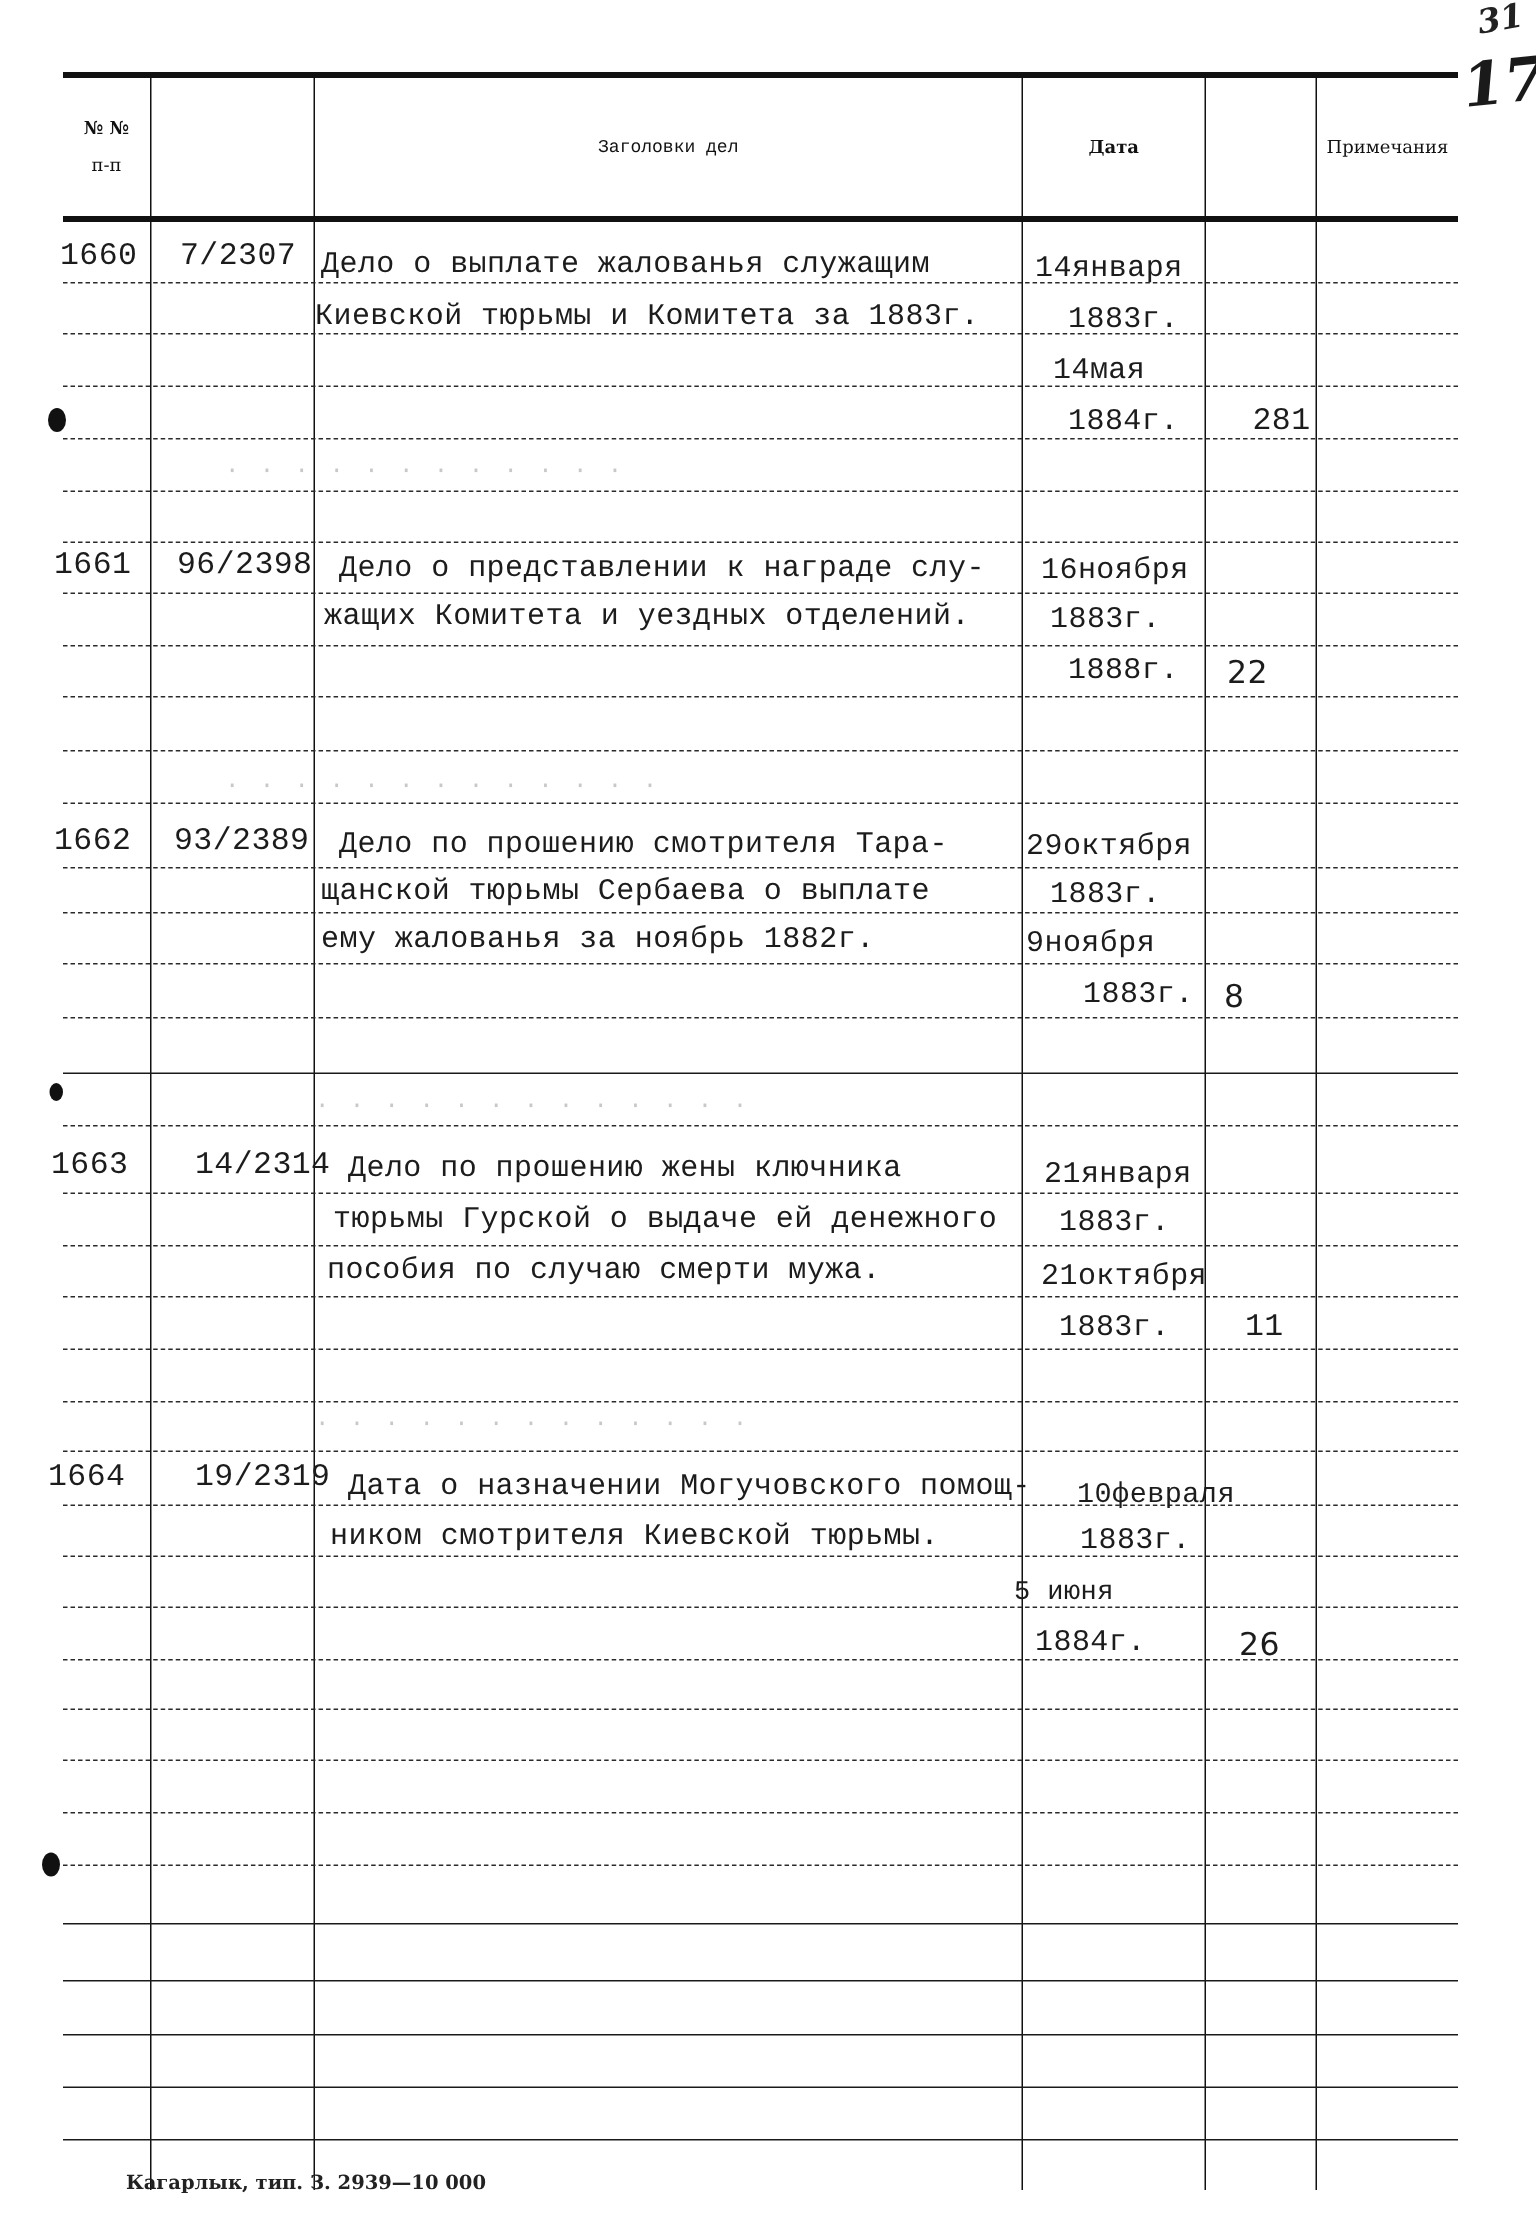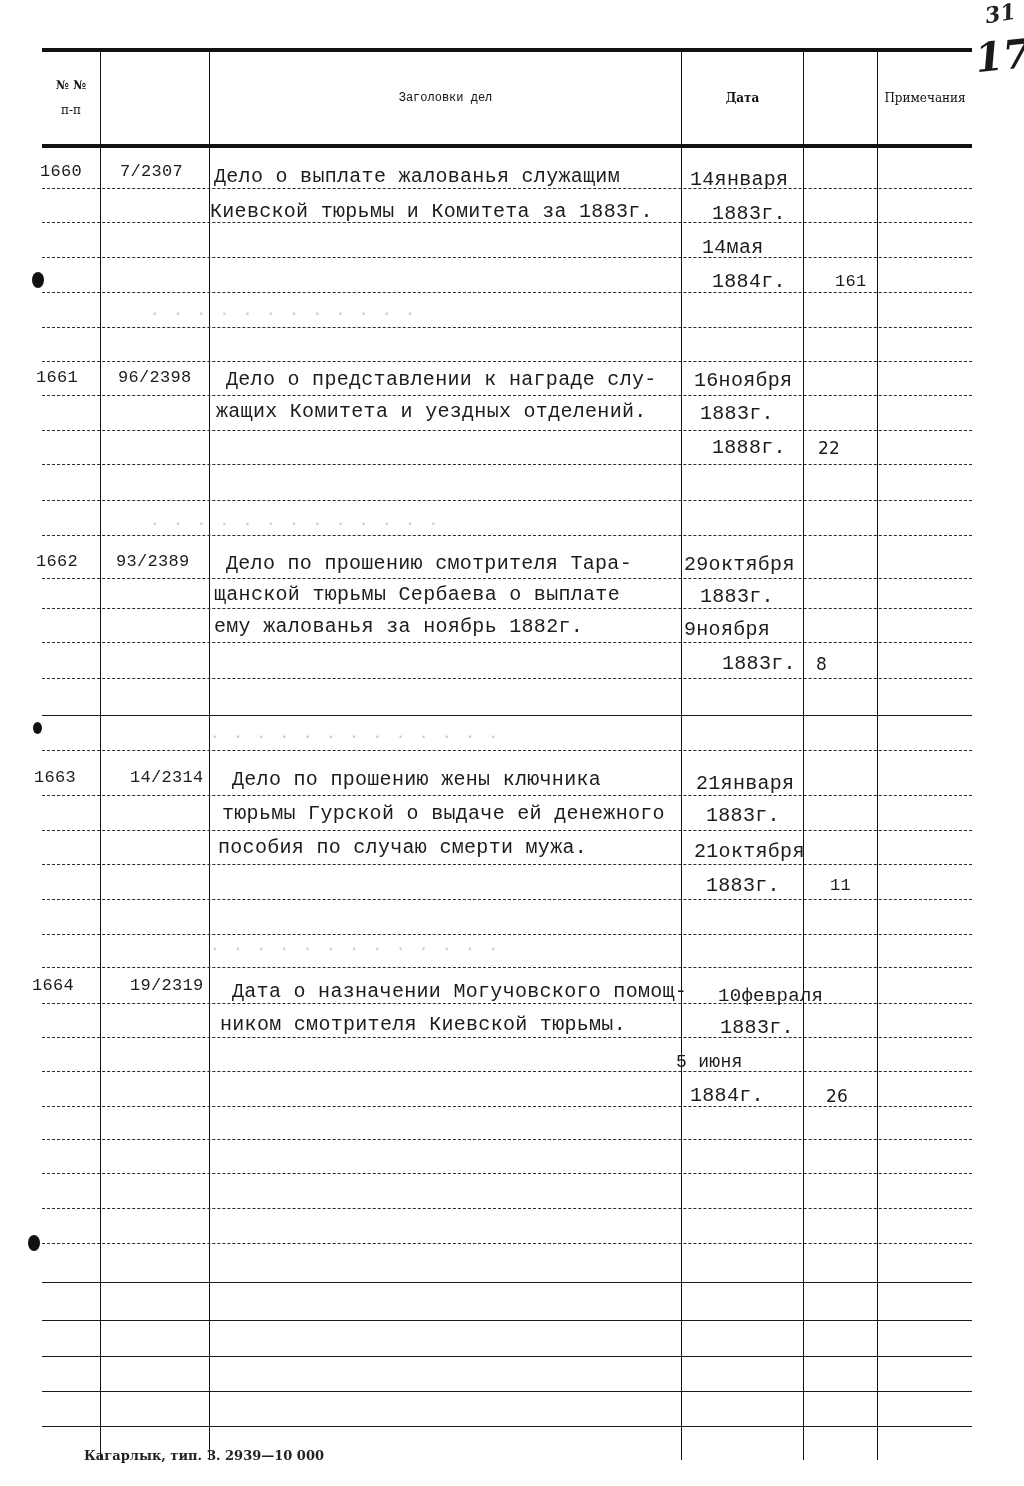--- a/index.html
+++ b/index.html
@@ -11,21 +11,21 @@
   }
   .sheet { position:absolute; left:0; top:0; width:1024px; height:1486px; }
   .hline { position:absolute; left:42px; width:930px; height:0; border-top:1.5px dashed #2a2a2a; }
   .hline.solid { border-top:1.5px solid #1a1a1a; }
   .hline.thick { border-top:4px solid #111; }
   .vline { position:absolute; top:50px; width:0; border-left:1.6px solid #111; height:1410px; }
   .hdr { position:absolute; top:52px; height:92px; display:flex; align-items:center; justify-content:center; text-align:center;
          font-family:"DejaVu Serif", "Liberation Serif", serif; font-size:12px; line-height:17px; color:#111; }
   .hdr.bold { font-weight:bold; }
   .cell { position:absolute; font-size:20px; line-height:24px; white-space:nowrap; color:#1c1c1c; letter-spacing:0.3px; }
-  .num { font-size:17px; }
+  .num { font-size:21px; }
   .mark-page { position:absolute; left:975px; top:30px; font-family:"DejaVu Serif", serif; font-style:italic; font-weight:bold; font-size:40px; color:#1a1a1a; transform:rotate(-6deg); }
   .mark-top { position:absolute; left:985px; top:0px; font-family:"DejaVu Serif", serif; font-style:italic; font-weight:bold; font-size:22px; color:#222; transform:rotate(-10deg); }
   .dot { position:absolute; width:12px; height:16px; border-radius:50%; background:#111; }
   .footer { position:absolute; left:84px; top:1448px; font-family:"DejaVu Serif", serif; font-size:13px; font-weight:bold; color:#222; }
   .ghost { position:absolute; color:#c8c8c8; font-size:16px; white-space:nowrap; letter-spacing:2px; }
 </style>
 </head>
 <body>
 
 <div class="sheet">
@@ -100,21 +100,21 @@
 
   <div>
     <div class="cell num" style="left:40px; top:160px;">1660</div>
     <div class="cell num" style="left:120px; top:160px;text-align:right;">7/2307</div>
     <div class="cell" style="left:214px; top:165px;">Дело о выплате жалованья служащим</div>
     <div class="cell" style="left:210px; top:200px;">Киевской тюрьмы и Комитета за 1883г.</div>
     <div class="cell" style="left:690px; top:168px;">14января</div>
     <div class="cell" style="left:712px; top:202px;">1883г.</div>
     <div class="cell" style="left:702px; top:236px;">14мая</div>
     <div class="cell" style="left:712px; top:270px;">1884г.</div>
-    <div class="cell num" style="left:835px; top:270px;">161</div>
+    <div class="cell num" style="left:835px; top:270px;">281</div>
     <div class="cell" style="left:885px; top:270px;"></div>
   </div>
 
   <div>
     <div class="cell num" style="left:36px; top:366px;">1661</div>
     <div class="cell num" style="left:118px; top:366px;">96/2398</div>
     <div class="cell" style="left:226px; top:368px;">Дело о представлении к награде слу-</div>
     <div class="cell" style="left:216px; top:400px;">жащих Комитета и уездных отделений.</div>
     <div class="cell" style="left:694px; top:369px;">16ноября</div>
     <div class="cell" style="left:700px; top:402px;">1883г.</div>

